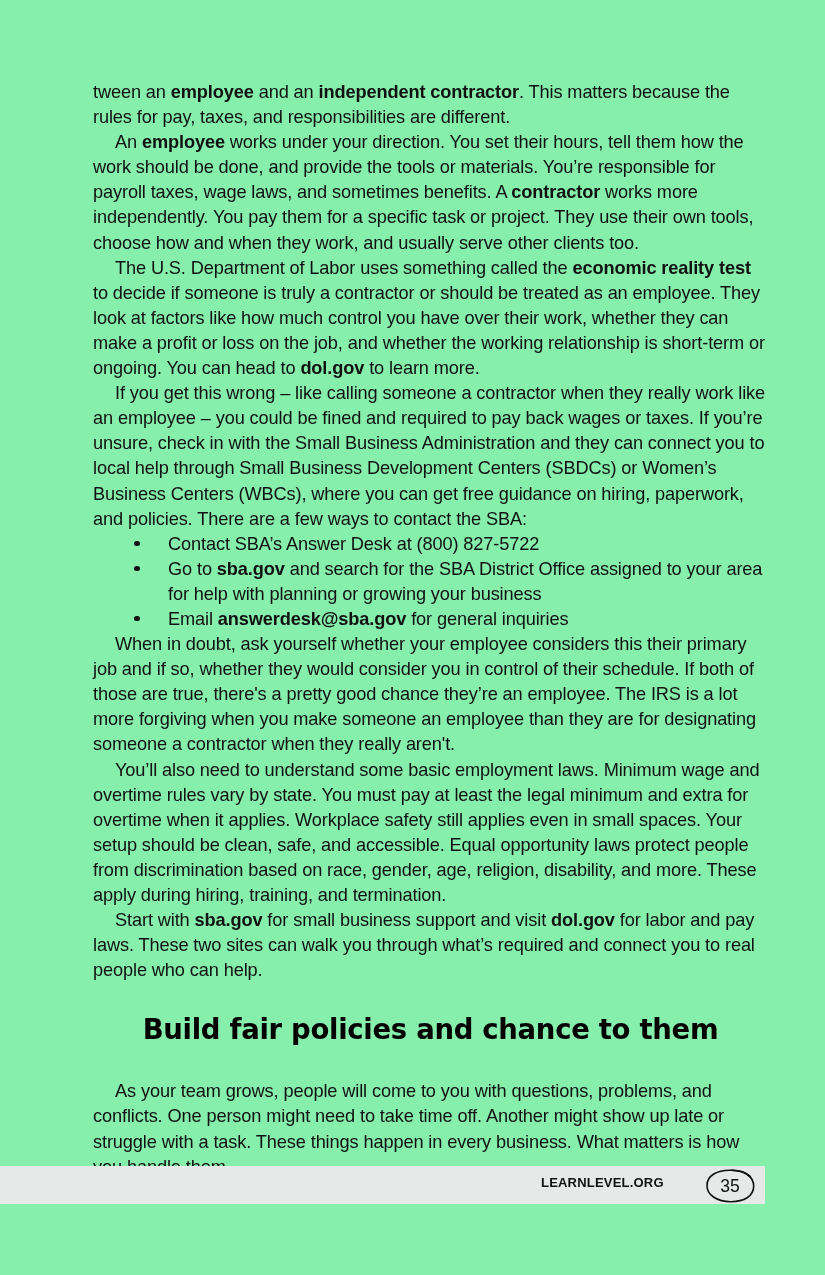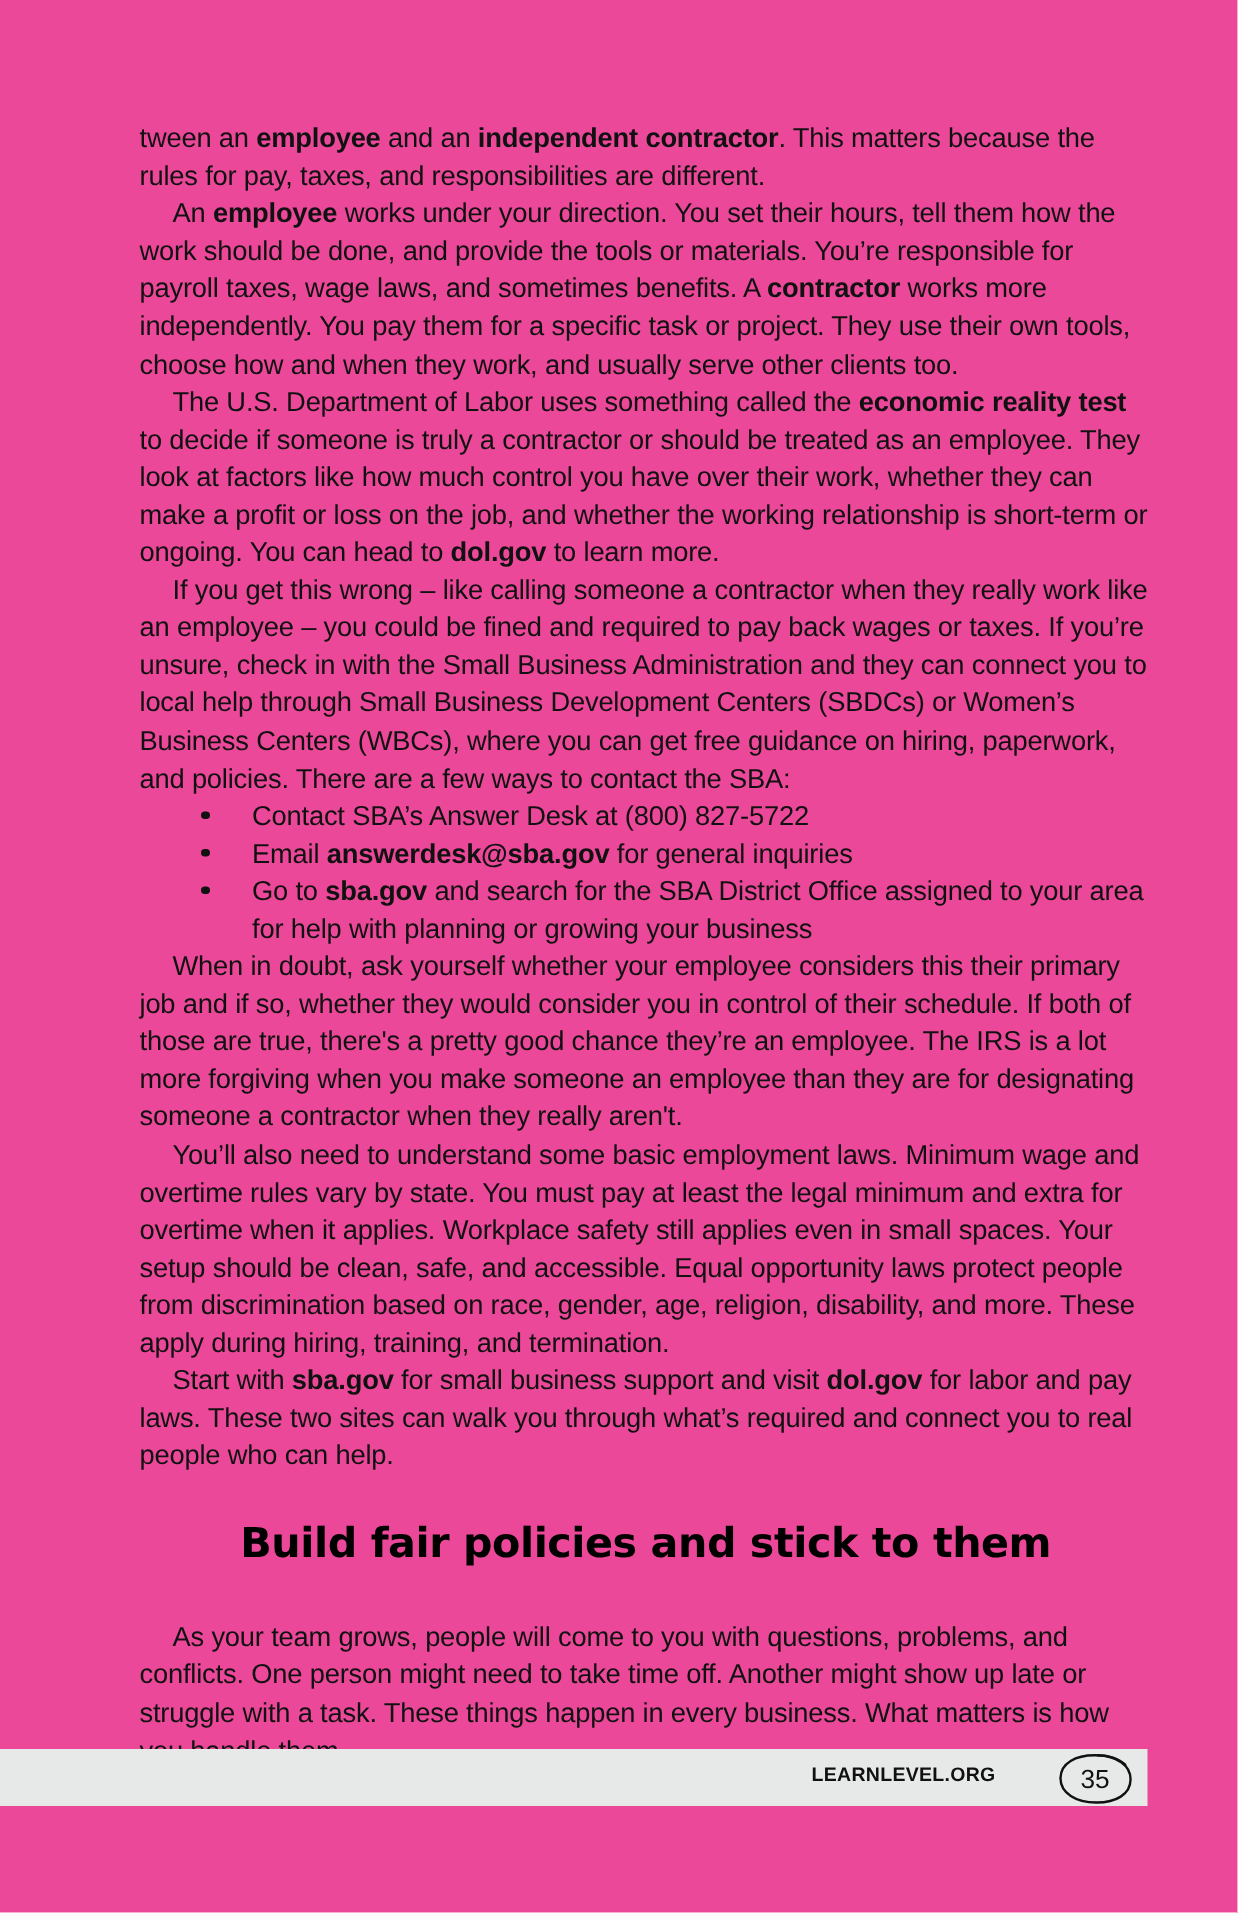--- a/index.html
+++ b/index.html
@@ -4,21 +4,21 @@
 <style>
   html, body {
     margin: 0;
     padding: 0;
     background: #ffffff;
   }
   .page {
     position: relative;
     width: 825px;
     height: 1275px;
-    background: #ec4899;
+    background: #86efac;
     overflow: hidden;
     font-family: "Liberation Sans", sans-serif;
     color: #000000;
   }
 
   .content {
     position: absolute;
     left: 93px;
     top: 80px;
     width: 675px;
@@ -132,33 +132,33 @@
     <p class="body"><span>tween an </span><b>employee</b><span> and an </span><b>independent contractor</b><span>. This matters because the rules for pay, taxes, and responsibilities are different.</span></p>
 
     <p class="body indent"><span>An </span><b>employee</b><span> works under your direction. You set their hours, tell them how the work should be done, and provide the tools or materials. You’re responsible for payroll taxes, wage laws, and sometimes benefits. A </span><b>contractor</b><span> works more independently. You pay them for a specific task or project. They use their own tools, choose how and when they work, and usually serve other clients too.</span></p>
 
     <p class="body indent"><span>The U.S. Department of Labor uses something called the </span><b>economic reality test</b><span> to decide if someone is truly a contractor or should be treated as an employee. They look at factors like how much control you have over their work, whether they can make a profit or loss on the job, and whether the working relationship is short-term or ongoing. You can head to </span><b>dol.gov</b><span> to learn more.</span></p>
 
     <p class="body indent">If you get this wrong – like calling someone a contractor when they really work like an employee – you could be fined and required to pay back wages or taxes. If you’re unsure, check in with the Small Business Administration and they can connect you to local help through Small Business Development Centers (SBDCs) or Women’s Business Centers (WBCs), where you can get free guidance on hiring, paperwork, and policies. There are a few ways to contact the SBA:</p>
 
     <ul class="bullets">
       <li><span class="dot"></span><span>Contact SBA’s Answer Desk at (800) 827-5722</span><b></b><span></span></li>
+      <li><span class="dot"></span><span>Go to </span><b>sba.gov</b><span> and search for the SBA District Office assigned to your area for help with planning or growing your business</span></li>
       <li><span class="dot"></span><span>Email </span><b>answerdesk@sba.gov</b><span> for general inquiries</span></li>
-      <li><span class="dot"></span><span>Go to </span><b>sba.gov</b><span> and search for the SBA District Office assigned to your area for help with planning or growing your business</span></li>
     </ul>
 
     <p class="body indent">When in doubt, ask yourself whether your employee considers this their primary job and if so, whether they would consider you in control of their schedule. If both of those are true, there's a pretty good chance they’re an employee. The IRS is a lot more forgiving when you make someone an employee than they are for designating someone a contractor when they really aren't.</p>
 
     <p class="body indent">You’ll also need to understand some basic employment laws. Minimum wage and overtime rules vary by state. You must pay at least the legal minimum and extra for overtime when it applies. Workplace safety still applies even in small spaces. Your setup should be clean, safe, and accessible. Equal opportunity laws protect people from discrimination based on race, gender, age, religion, disability, and more. These apply during hiring, training, and termination.</p>
 
     <p class="body indent"><span>Start with </span><b>sba.gov</b><span> for small business support and visit </span><b>dol.gov</b><span> for labor and pay laws. These two sites can walk you through what’s required and connect you to real people who can help.</span></p>
 
     <div class="spacer-before-heading"></div>
 
-    <h2 class="section-heading">Build fair policies and stick to them</h2>
+    <h2 class="section-heading">Build fair policies and chance to them</h2>
 
     <div class="spacer-after-heading"></div>
 
     <p class="body indent">As your team grows, people will come to you with questions, problems, and conflicts. One person might need to take time off. Another might show up late or struggle with a task. These things happen in every business. What matters is how you handle them.</p>
 
   </div>
 
   <div class="footer-bar"></div>
 
   <div class="footer-label">LEARNLEVEL.ORG</div>

